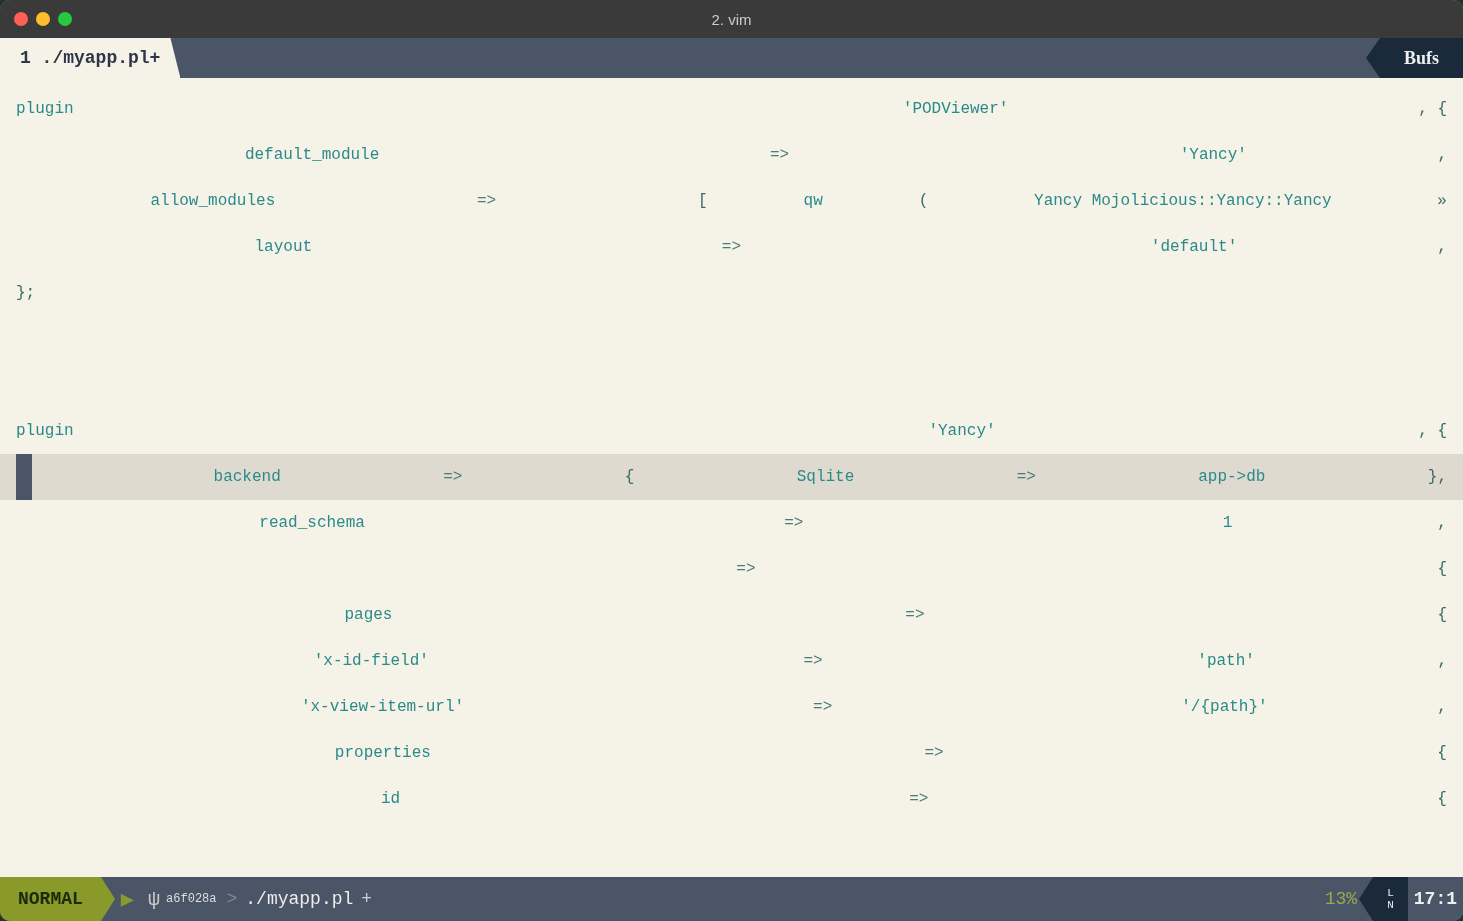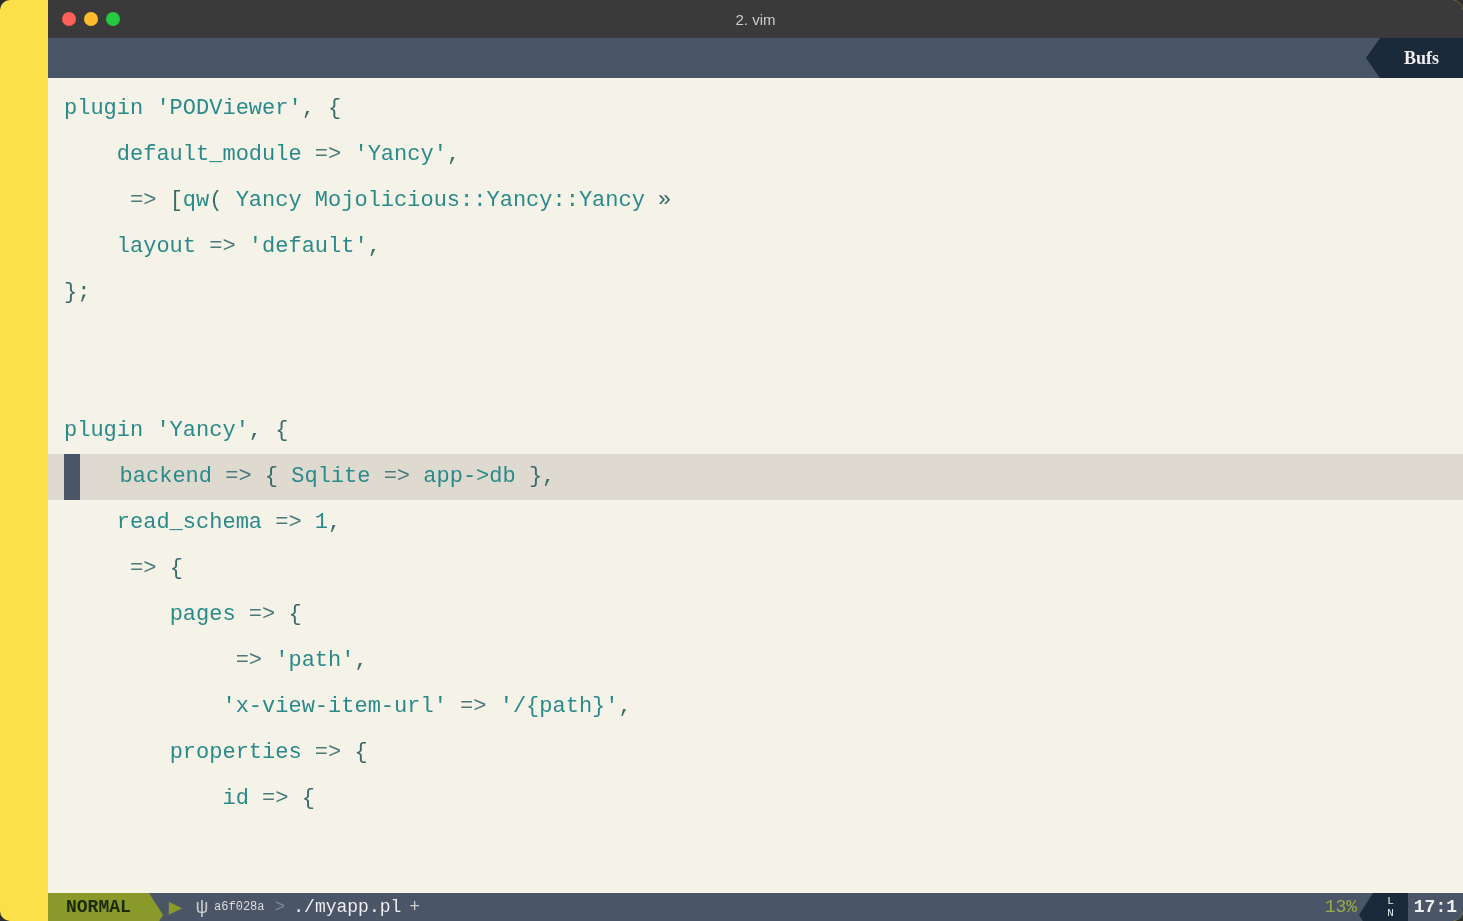--- a/index.html
+++ b/index.html
@@ -8,26 +8,25 @@
       width: 1463px;
       height: 921px;
       background: #2d2d2d;
       font-family: 'Courier New', Courier, monospace;
       overflow: hidden;
     }
 
     .window {
       width: 1463px;
       height: 921px;
-      background: #fde047;
+      background: #22c55e;
       border-radius: 10px;
       overflow: hidden;
       display: flex;
       flex-direction: column;
-      padding-left: 48px;
     }
 
     
     .titlebar {
       background: #3a3a3a;
       height: 38px;
       display: flex;
       align-items: center;
       justify-content: center;
       position: relative;
@@ -112,23 +111,24 @@
       padding: 8px 0;
       overflow: hidden;
       position: relative;
     }
 
     .code-line {
       display: flex;
       align-items: center;
       min-height: 46px;
       padding: 0 16px;
-      font-size: 22px;
+      font-size: 16px;
       line-height: 46px;
       white-space: pre;
+      justify-content: space-between;
     }
 
     .code-line.cursor-line {
       background: #dedad0;
     }
 
     .cursor-block {
       display: inline-block;
       width: 16px;
       background: #4a5568;
@@ -138,21 +138,21 @@
     
     .kw   { color: #2a8a8a; }  
     .str  { color: #2a8a8a; }  
     .op   { color: #4a7a7a; }  
     .sym  { color: #2a8a8a; }  
     .pun  { color: #3a6a6a; }  
     .plain { color: #2a8a8a; }
 
     
     .statusbar {
-      height: 28px;
+      height: 44px;
       background: #4a5568;
       display: flex;
       align-items: stretch;
       flex-shrink: 0;
     }
 
     .status-normal {
       background: #8a9a2a;
       color: #1a2a0a;
       font-family: 'Courier New', Courier, monospace;
@@ -285,38 +285,41 @@
   <div class="titlebar">
     <div class="titlebar-buttons">
       <div class="tb-btn tb-close"></div>
       <div class="tb-btn tb-min"></div>
       <div class="tb-btn tb-max"></div>
     </div>
     <span class="titlebar-title">2. vim</span>
   </div>
 
   <div class="tabbar">
+    <div class="tab-active">
+      <span>1  ./myapp.pl+</span>
+    </div>
     <div class="tabbar-spacer"></div>
     <div class="bufs-btn">
       <span>Bufs</span>
     </div>
   </div>
 
   <div class="code-area">
 
     <div class="code-line">
       <span class="kw">plugin</span><span class="plain"> </span><span class="str">'PODViewer'</span><span class="pun">, {</span>
     </div>
 
     <div class="code-line">
       <span class="plain">    </span><span class="kw">default_module</span><span class="plain"> </span><span class="op">=&gt;</span><span class="plain"> </span><span class="str">'Yancy'</span><span class="pun">,</span>
     </div>
 
     <div class="code-line">
-      <span class="plain">    </span><span class="plain"> </span><span class="op">=&gt;</span><span class="plain"> </span><span class="pun">[</span><span class="kw">qw</span><span class="pun">(</span><span class="str"> Yancy Mojolicious::Yancy::Yancy </span><span class="pun">»</span>
+      <span class="plain">    </span><span class="kw">allow_modules</span><span class="plain"> </span><span class="op">=&gt;</span><span class="plain"> </span><span class="pun">[</span><span class="kw">qw</span><span class="pun">(</span><span class="str"> Yancy Mojolicious::Yancy::Yancy </span><span class="pun">»</span>
     </div>
 
     <div class="code-line">
       <span class="plain">    </span><span class="kw">layout</span><span class="plain"> </span><span class="op">=&gt;</span><span class="plain"> </span><span class="str">'default'</span><span class="pun">,</span>
     </div>
 
     <div class="code-line">
       <span class="pun">};</span>
     </div>
 
@@ -337,21 +340,21 @@
 
     <div class="code-line">
       <span class="plain">    </span><span class="plain"> </span><span class="op">=&gt;</span><span class="plain"> </span><span class="pun">{</span>
     </div>
 
     <div class="code-line">
       <span class="plain">        </span><span class="kw">pages</span><span class="plain"> </span><span class="op">=&gt;</span><span class="plain"> </span><span class="pun">{</span>
     </div>
 
     <div class="code-line">
-      <span class="plain">            </span><span class="plain"> </span><span class="op">=&gt;</span><span class="plain"> </span><span class="str">'path'</span><span class="pun">,</span>
+      <span class="plain">            </span><span class="str">'x-id-field'</span><span class="plain"> </span><span class="op">=&gt;</span><span class="plain"> </span><span class="str">'path'</span><span class="pun">,</span>
     </div>
 
     <div class="code-line">
       <span class="plain">            </span><span class="str">'x-view-item-url'</span><span class="plain"> </span><span class="op">=&gt;</span><span class="plain"> </span><span class="str">'/{path}'</span><span class="pun">,</span>
     </div>
 
     <div class="code-line">
       <span class="plain">        </span><span class="kw">properties</span><span class="plain"> </span><span class="op">=&gt;</span><span class="plain"> </span><span class="pun">{</span>
     </div>
 

